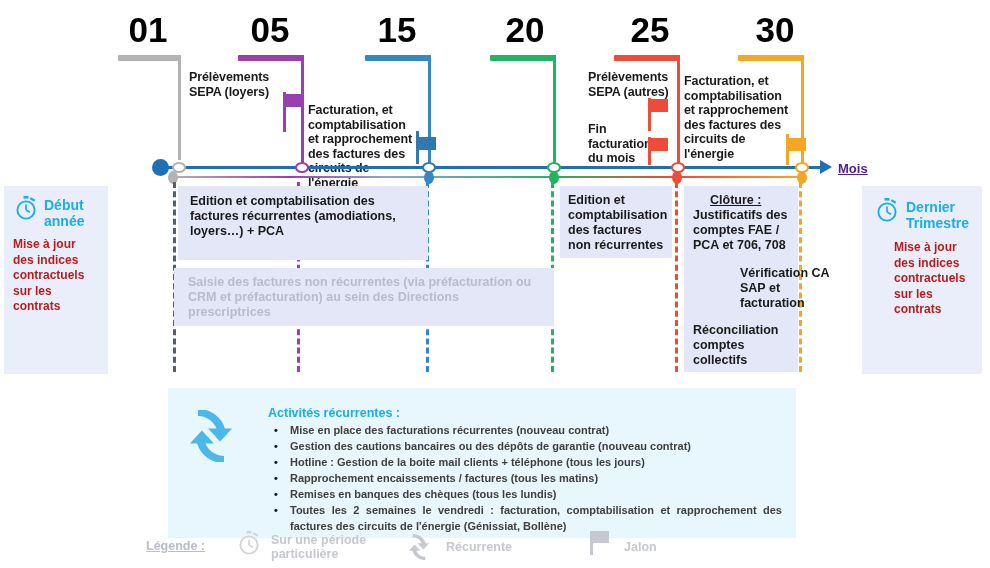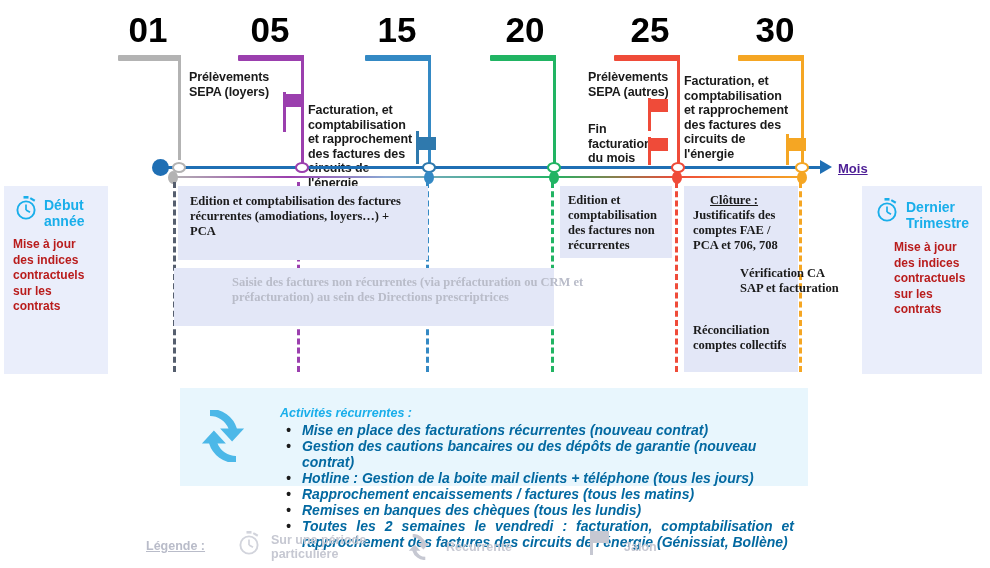--- a/index.html
+++ b/index.html
@@ -53,39 +53,39 @@
   
   .sidecard{background:#eaeefb;}
   .side-title{
     color:#19aeea;font-weight:bold;font-size:14px;line-height:16px;
   }
   .side-body{
     font-size:12px;font-weight:bold;color:#b91c1c;line-height:15.5px;
   }
 
   
-  .pbox{background:#e3e7f7;font-family:Liberation Serif, serif;}
+  .pbox{background:#e3e7f7;}
   .pbox-txt{
     font-size:12.5px;font-weight:bold;color:#1a1a1a;line-height:15px;
   }
-  .pbox-faded .pbox-txt{color:#b9bcc9;margin-left:44px;}
+  .pbox-faded .pbox-txt{color:#b9bcc9;}
   .u{text-decoration:underline;}
 
   
   .vdash{width:0;border-left-width:3px;border-left-style:dashed;}
 
   
   .gradrule{height:2px;}
 
   
   .recpanel{background:#e8f6fd;}
   .rec-title{color:#19aeea;font-weight:bold;font-size:12.5px;line-height:16px;}
   .rec-list{margin:0;padding:0;list-style:none;}
   .rec-list li{
-    font-size:14px;font-weight:bold;color:#0369a1;line-height:16px;
+    font-size:11px;font-weight:bold;color:#404040;line-height:16px;
     padding-left:22px;position:relative;
   }
   .rec-list li:before{
     content:"\2022";position:absolute;left:6px;top:0;color:#1a1a1a;
   }
   .rec-list li.justify{text-align:justify;}
 
   
   .leg-label{
     color:#b9bcc9;font-size:12.5px;font-weight:bold;text-decoration:underline;
@@ -258,21 +258,21 @@
     <div class="abs pbox-txt" style="left:8px;top:7px;width:100px;">Edition et comptabilisation des factures non récurrentes</div>
   </div>
 
   <div class="abs pbox" style="left:684px;top:186px;width:114px;height:186px;">
     <div class="abs pbox-txt u" style="left:9px;top:7px;width:100px;margin-left:17px;">Clôture :</div>
     <div class="abs pbox-txt" style="left:9px;top:22px;width:102px;">Justificatifs des comptes FAE / PCA et 706, 708</div>
     <div class="abs pbox-txt" style="left:9px;top:80px;width:102px;margin-left:47px;">Vérification CA SAP et facturation</div>
     <div class="abs pbox-txt" style="left:9px;top:137px;width:102px;">Réconciliation comptes collectifs</div>
   </div>
 
-  <div class="abs recpanel" style="left:180px;top:388px;width:628px;height:98px;font-style:italic;">
+  <div class="abs recpanel" style="left:168px;top:388px;width:628px;height:150px;">
     <div class="abs" style="left:12px;top:22px;">
       <svg width="62" height="52" viewBox="0 0 62 52">
         <path d="M31 6 a20 20 0 0 1 18.5 12.4 l-8.4 0 l12 13 l12 -13 l-7.2 0 A27.5 27.5 0 0 0 31 -1 Z" transform="translate(-13,0)" fill="#4cb8e8"></path>
         <path d="M31 46 a20 20 0 0 1 -18.5 -12.4 l8.4 0 l-12 -13 l-12 13 l7.2 0 A27.5 27.5 0 0 0 31 53 Z" transform="translate(13,0)" fill="#4cb8e8"></path>
       </svg>
     </div>
     <div class="abs rec-title" style="left:100px;top:17px;">Activités récurrentes :</div>
     <ul class="abs rec-list" style="left:100px;top:34px;width:514px;">
       <li>Mise en place des facturations récurrentes (nouveau contrat)</li>
       <li>Gestion des cautions bancaires ou des dépôts de garantie (nouveau contrat)</li>

